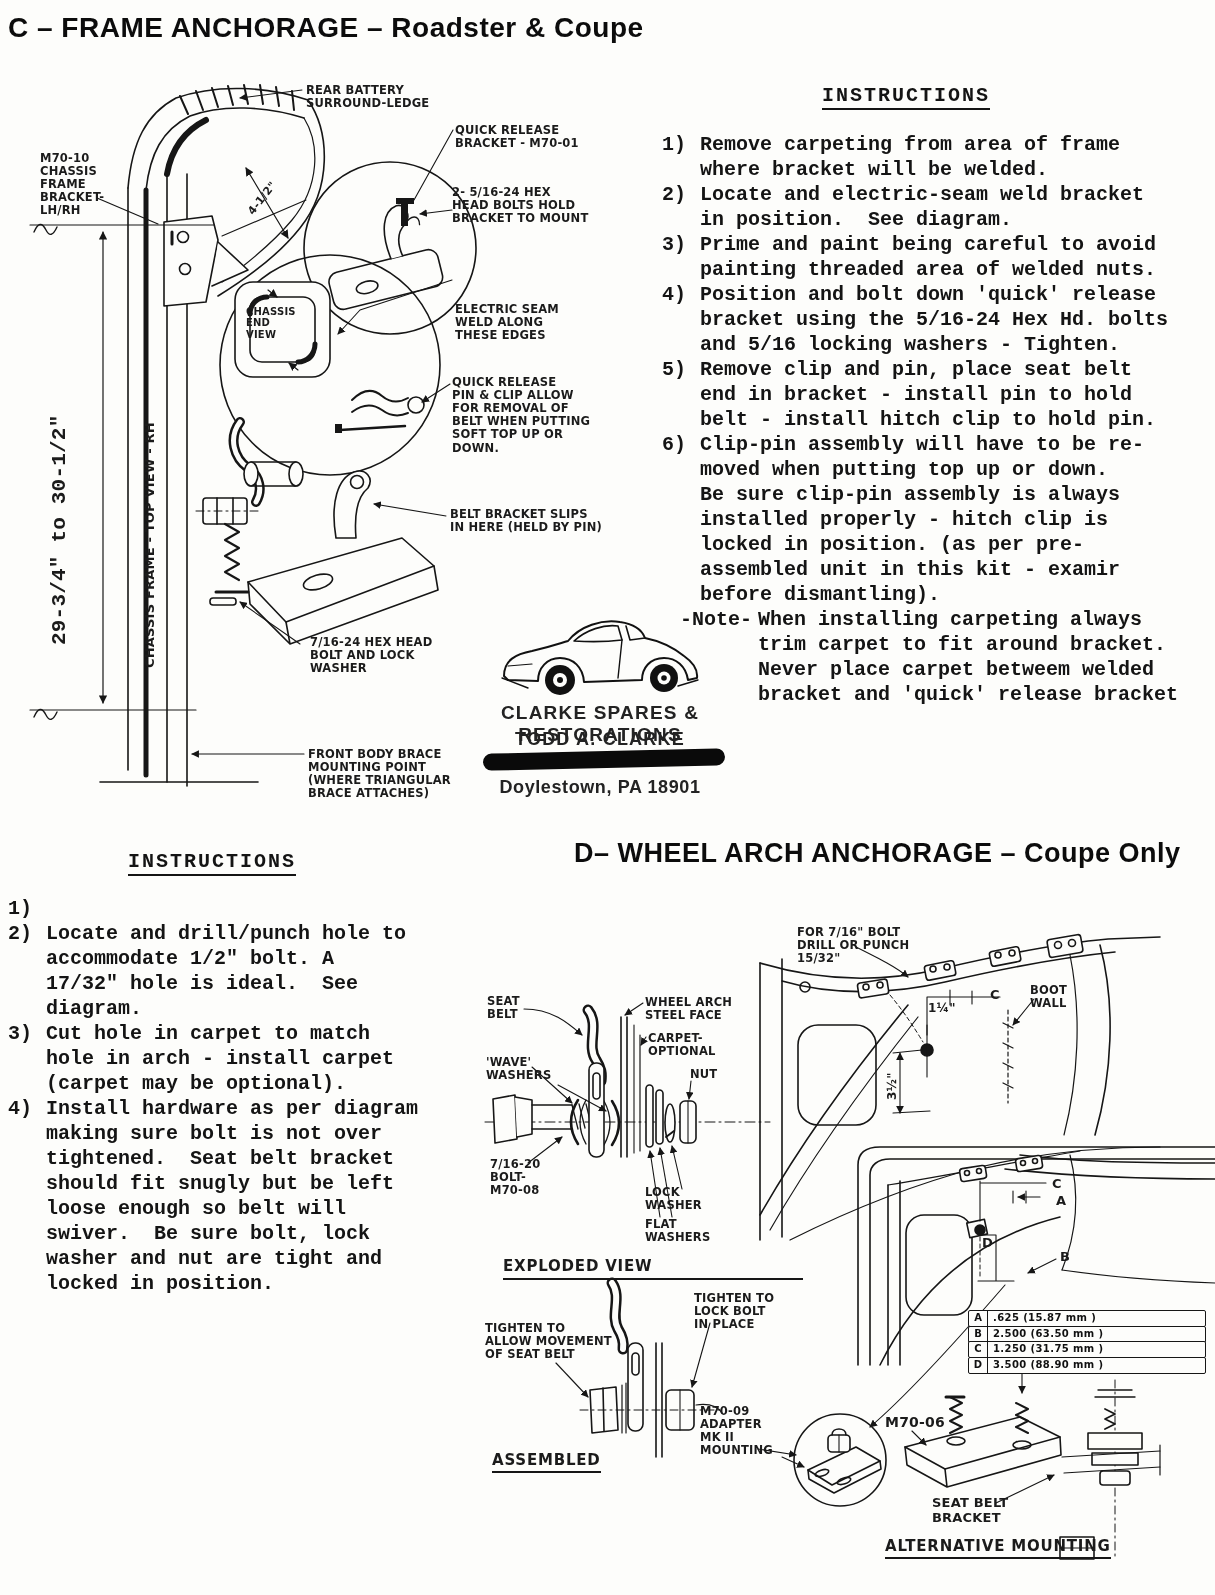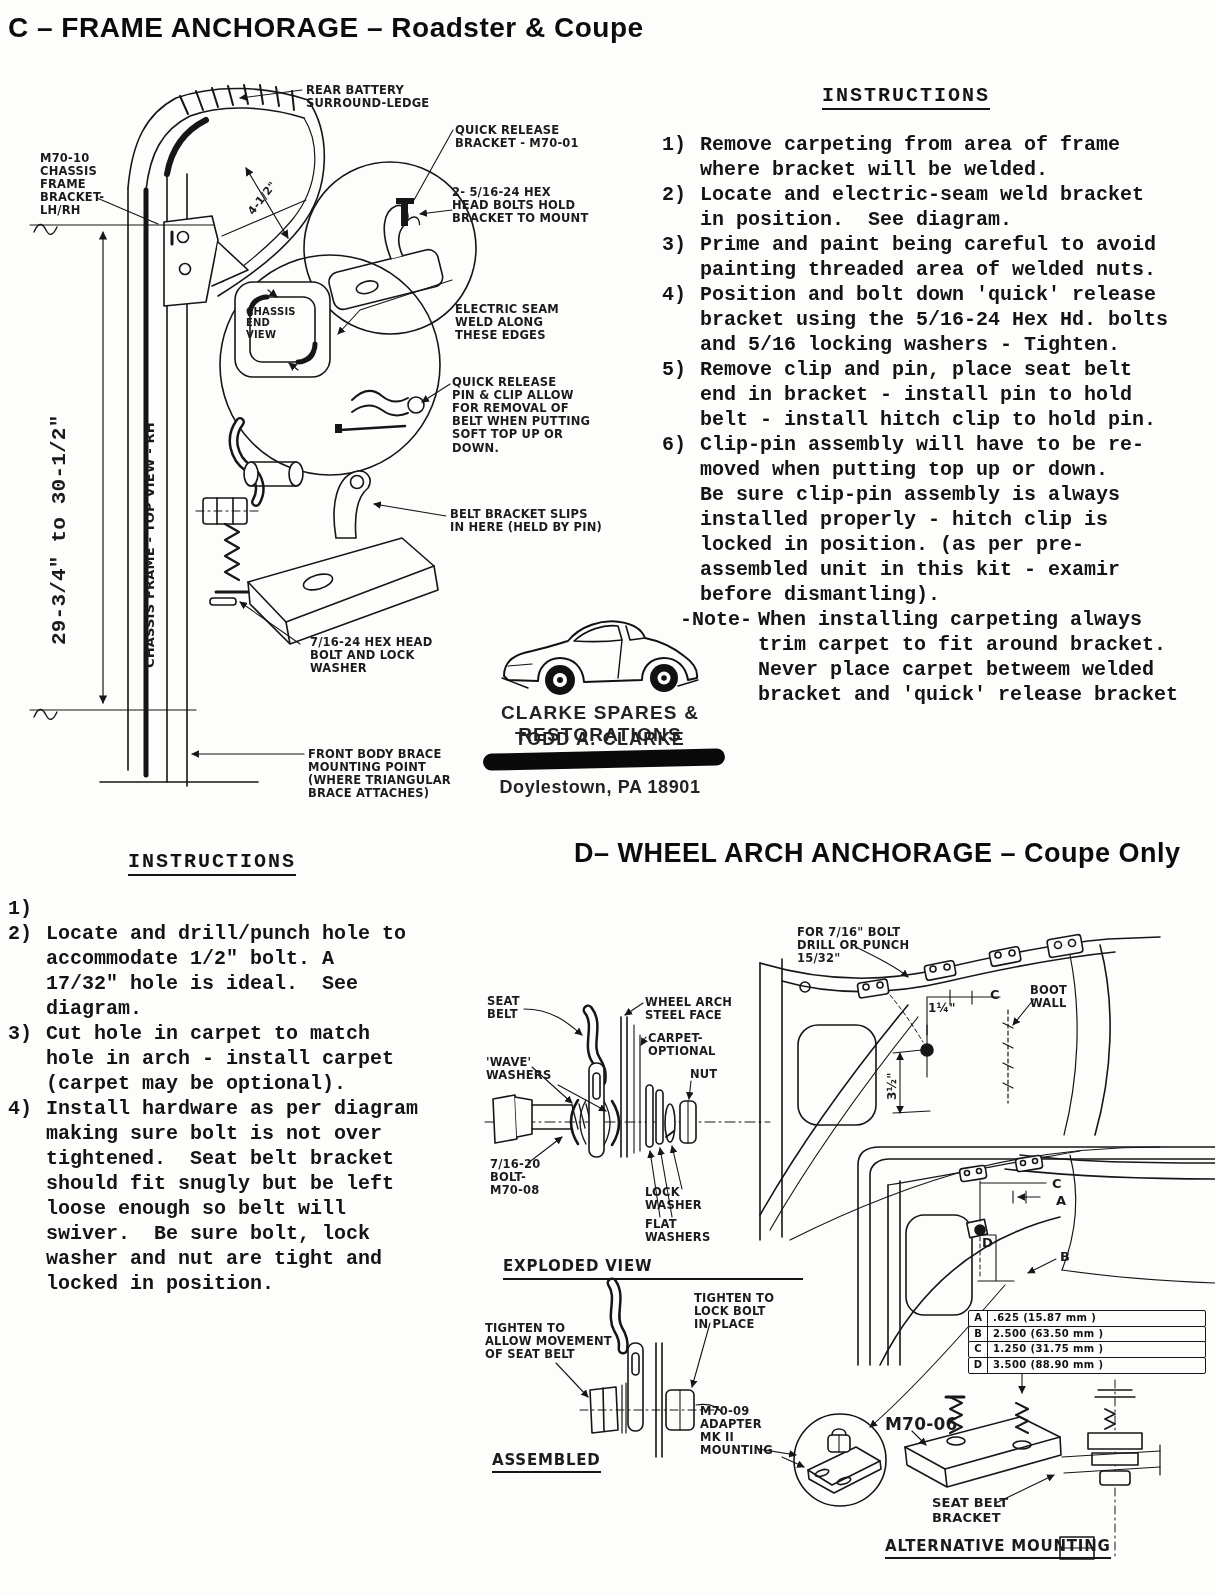--- a/index.html
+++ b/index.html
@@ -456,21 +456,21 @@
 15/32"</div>
   <div class="hand" style="left:1030px;top:984px;">BOOT
 WALL</div>
   <div class="hand letter" style="left:990px;top:988px;">C</div>
   <div class="hand" style="left:928px;top:1002px;font-size:12px;">1¼"</div>
   <div class="hand vrot" style="left:886px;top:1100px;font-size:12px;">3½"</div>
   <div class="hand letter" style="left:1052px;top:1177px;">C</div>
   <div class="hand letter" style="left:1056px;top:1194px;">A</div>
   <div class="hand letter" style="left:982px;top:1236px;">D</div>
   <div class="hand letter" style="left:1060px;top:1250px;">B</div>
-  <div class="hand" style="left:885px;top:1415px;font-size:17px;">M70-06</div>
+  <div class="hand" style="left:885px;top:1415px;font-size:14px;">M70-06</div>
   <div class="hand" style="left:932px;top:1496px;font-size:13px;">SEAT BELT
 BRACKET</div>
   <div class="hand hand-lg ul2" style="left:885px;top:1538px;">ALTERNATIVE MOUNTING</div>
 
   <div class="spec-table" style="left:968px;top:1312px;">
     <div class="spec-row">
       <span class="spec-key">A</span>
       <span class="spec-val">.625  (15.87 mm )</span>
     </div>
     <div class="spec-row">

